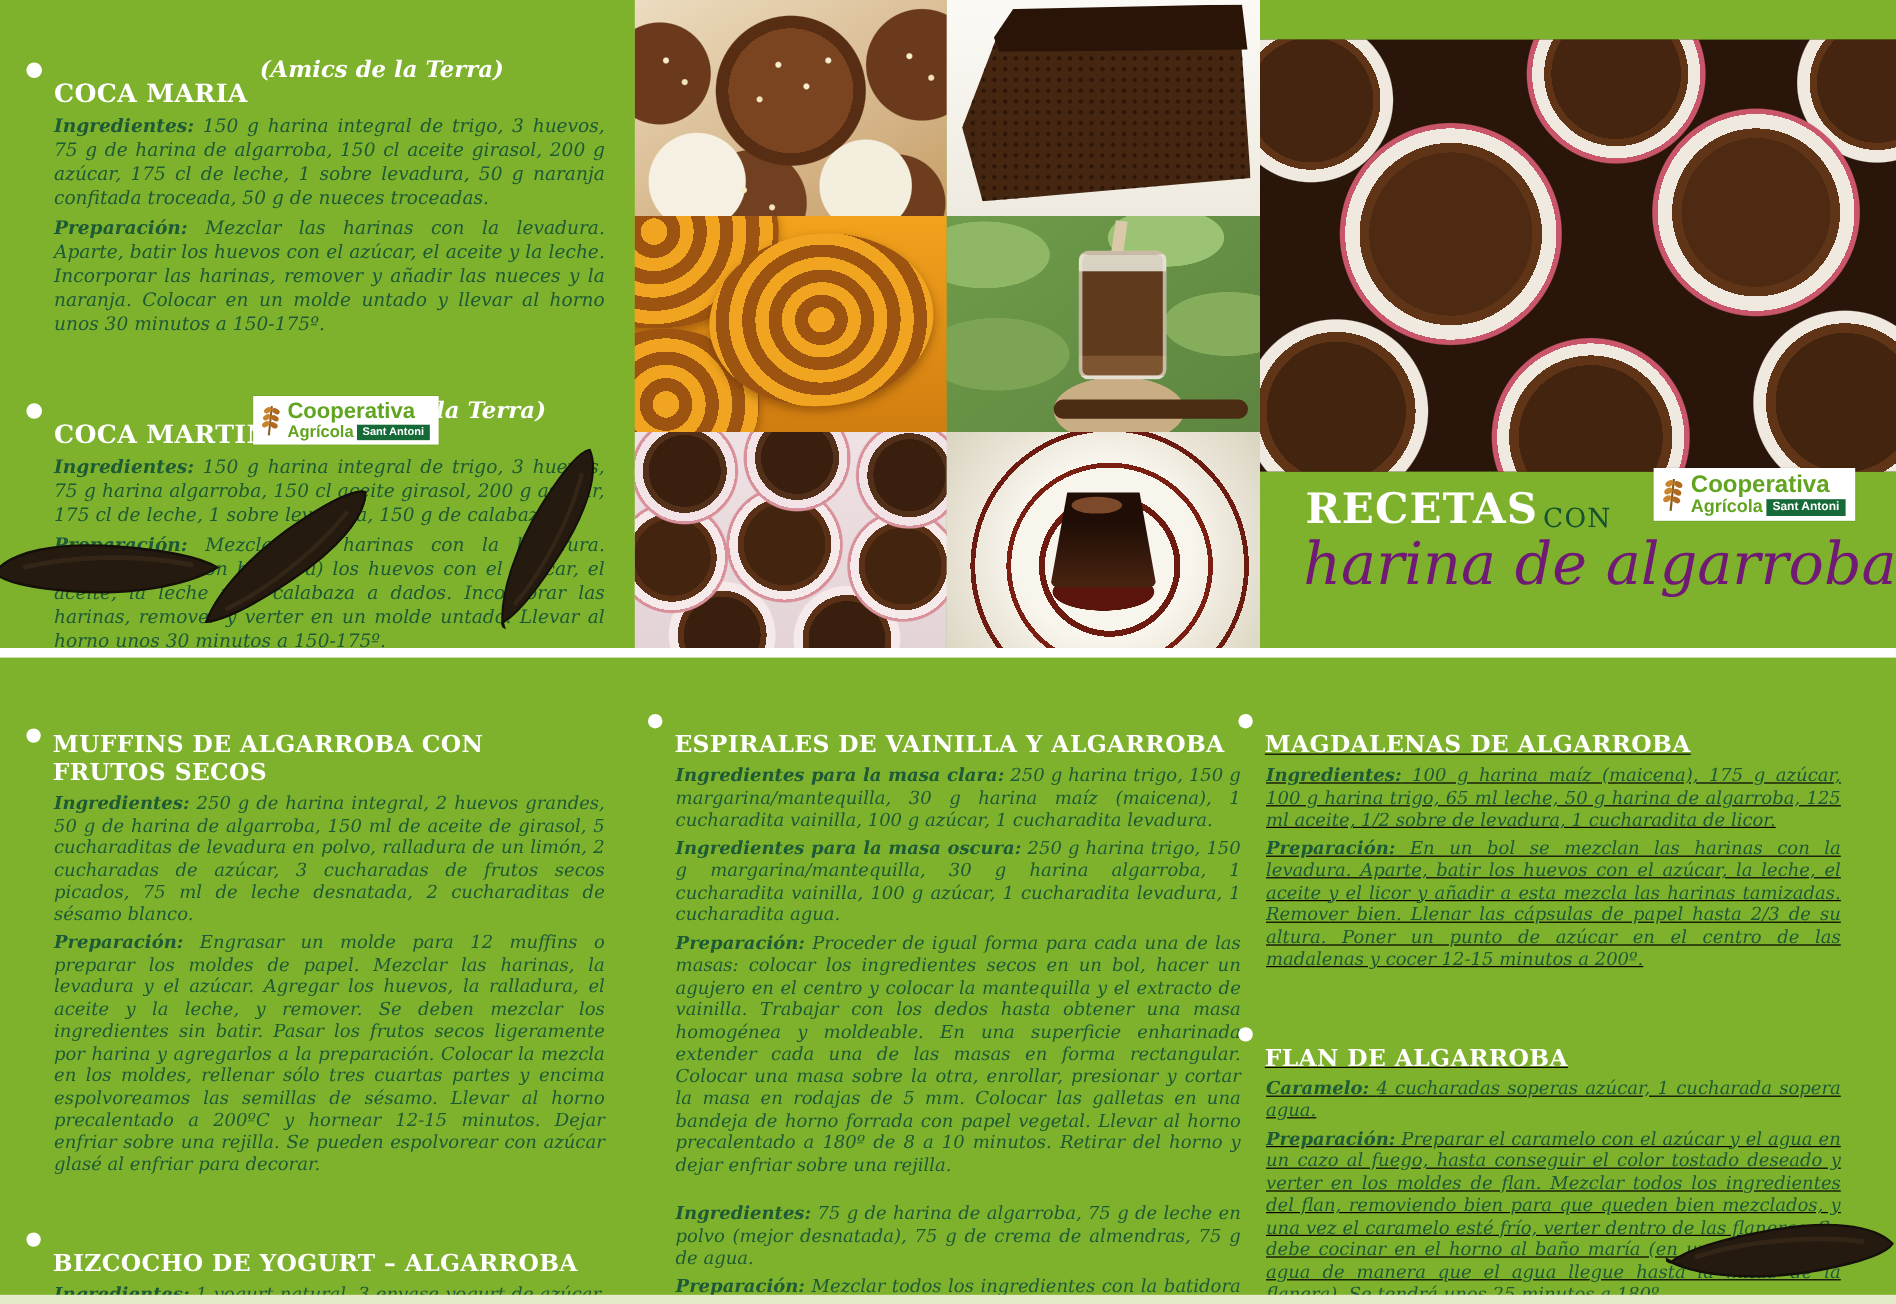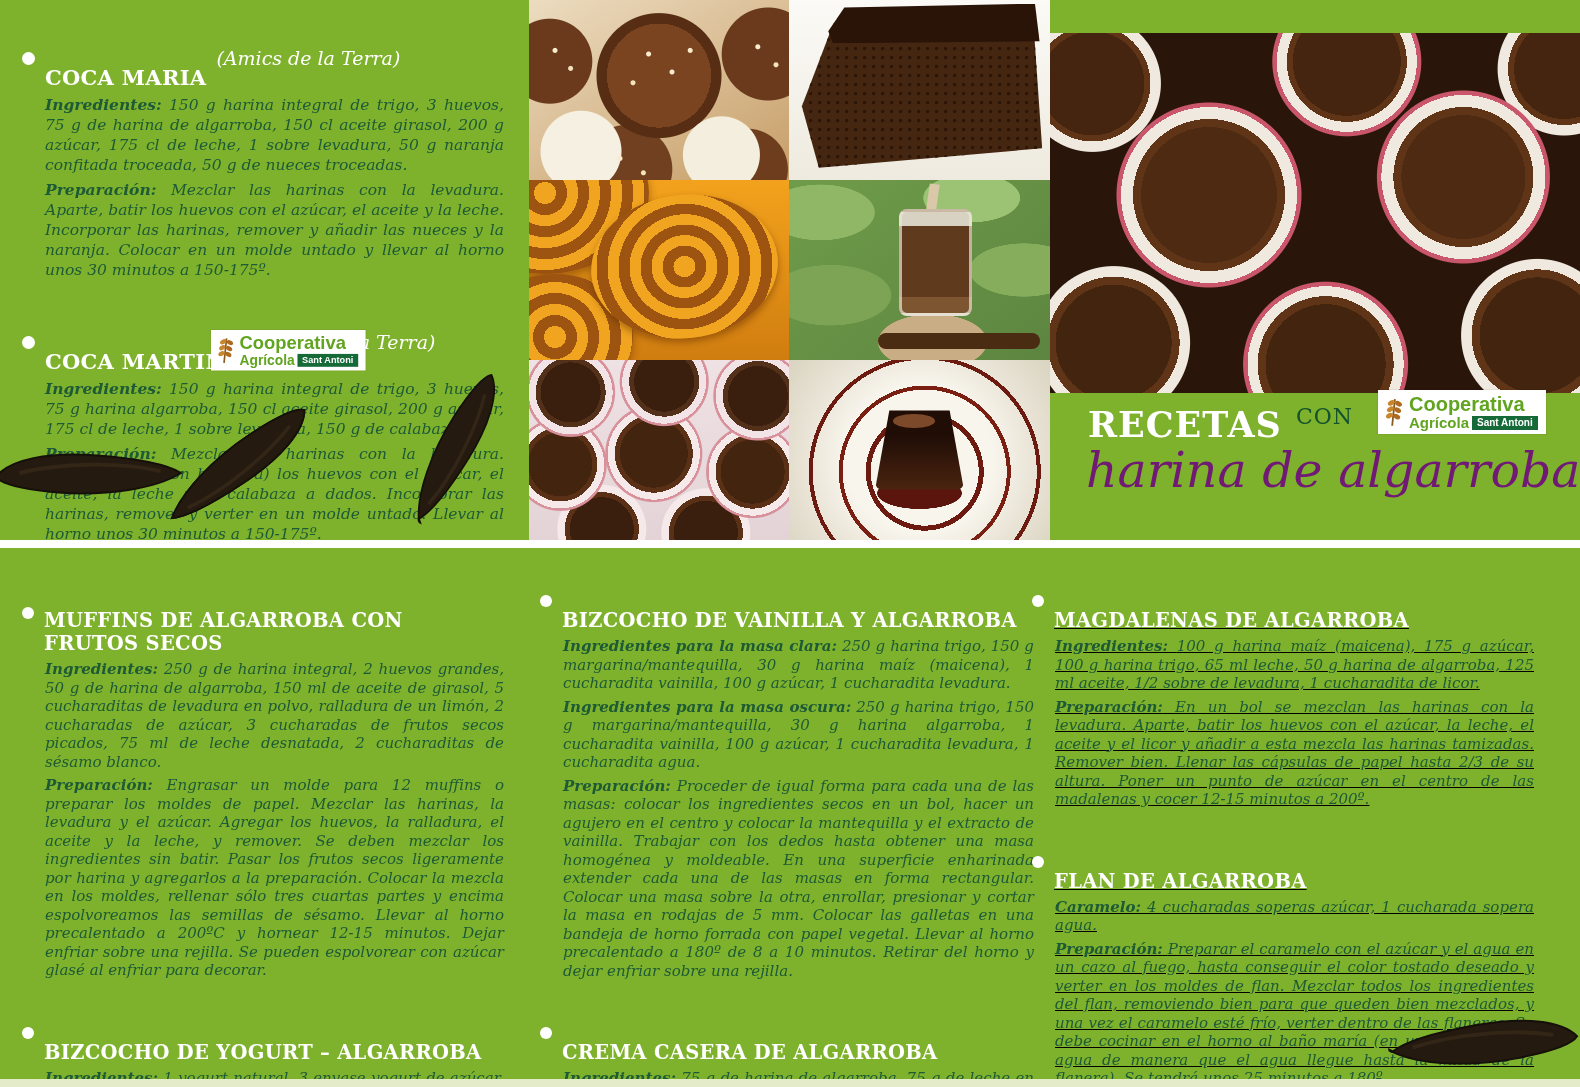--- a/index.html
+++ b/index.html
@@ -2,21 +2,21 @@
 <html><head>
 <meta charset="utf-8">
 <style>
   html,body{margin:0;padding:0;background:#555;}
   .page{position:relative;width:1580px;height:1087px;background:#7fb22c;overflow:hidden;
         font-family:"DejaVu Serif","Liberation Serif",serif;}
   
   .r-title{display:flex;align-items:center;gap:10px;margin:0 0 4px 0;}
   .bullet{width:13px;height:13px;border-radius:50%;background:#fff;flex:0 0 auto;}
   .t{color:#fff;font-weight:bold;font-size:21px;letter-spacing:.3px;margin-top:39px;}
-  .sub{color:#fff;font-style:italic;font-size:19px;font-weight:normal;}
+  .sub{color:#fff;font-style:italic;font-size:19px;font-weight:bold;}
   .sec{margin:5px 0 0 23px;color:#1d5a36;font-style:italic;font-size:15px;line-height:18.5px;
        text-align:justify;}
   .sec b{font-style:italic;}
   .recipe{margin-bottom:22px;}
   
   .top-left{position:absolute;left:22px;top:26px;width:482px;}
   .top-left .sec{font-size:15.5px;line-height:20px;}
   .top-left .recipe{margin-bottom:30px;}
   
   .pod{position:absolute;}
@@ -93,21 +93,21 @@
   .cover-photo{position:absolute;left:0;top:33px;width:530px;height:360px;background:
      radial-gradient(circle at 30% 45%,#4e2a12 0 68px,#5f3417 68px 76px,#efe9df 76px 88px,#c9566a 88px 92px,rgba(0,0,0,0) 93px),
      radial-gradient(circle at 78% 40%,#4e2a12 0 62px,#5f3417 62px 70px,#efe9df 70px 82px,#c9566a 82px 86px,rgba(0,0,0,0) 87px),
      radial-gradient(circle at 8% 14%,#45250f 0 52px,#5f3417 52px 58px,#efe9df 58px 68px,rgba(0,0,0,0) 69px),
      radial-gradient(circle at 56% 8%,#45250f 0 54px,#5f3417 54px 60px,#efe9df 60px 70px,#c9566a 70px 74px,rgba(0,0,0,0) 75px),
      radial-gradient(circle at 97% 10%,#45250f 0 50px,#5f3417 50px 56px,#efe9df 56px 66px,rgba(0,0,0,0) 67px),
      radial-gradient(circle at 12% 86%,#42240f 0 58px,#5f3417 58px 66px,#efe9df 66px 76px,rgba(0,0,0,0) 77px),
      radial-gradient(circle at 52% 92%,#42240f 0 60px,#5f3417 60px 68px,#efe9df 68px 78px,#c9566a 78px 82px,rgba(0,0,0,0) 83px),
      radial-gradient(circle at 92% 84%,#42240f 0 58px,#5f3417 58px 66px,#efe9df 66px 76px,rgba(0,0,0,0) 77px),
      #2a150a;}
-  .kicker-row{position:absolute;left:38px;top:404px;display:flex;align-items:flex-start;gap:14px;}
+  .kicker-row{position:absolute;left:38px;top:404px;display:flex;align-items:flex-end;gap:4px;}
   .kicker{color:#fff;font-weight:bold;font-size:35px;letter-spacing:1px;}
   .kicker-small{color:#14532d;font-size:22px;letter-spacing:1px;}
   .cover-title{position:absolute;left:36px;top:442px;color:#701a75;font-style:italic;
      font-size:49px;letter-spacing:0;white-space:nowrap;}
   
   .logo-box{position:absolute;background:#fff;display:flex;align-items:center;gap:4px;
      padding:4px 8px 4px 5px;box-shadow:0 0 0 1px rgba(0,0,0,.05);}
   .logo-text{display:flex;flex-direction:column;line-height:1;}
   .logo-l1{color:#61a41f;font-family:"Liberation Sans",sans-serif;font-weight:bold;font-size:20px;}
   .logo-row2{display:flex;align-items:center;gap:3px;margin-top:1px;}
@@ -257,31 +257,27 @@
         </div>
         <p class="sec"><b>Ingredientes:</b> <span>1 yogurt natural, 3 envase yogurt de azúcar, 1 envase yogurt de aceite suave, 3 huevos, 2 envase yogurt de harina trigo, 1 sobre de levadura, 1 envase yogurt de harina algarroba.</span></p>
         <p class="sec"><b>Preparación:</b> <span>Batir los huevos con el yogurt, el aceite y el azúcar. Añadir las harinas y la levadura y mezclar. Verter en un molde untado de mantequilla y cocer a 160º unos 40 minutos.</span></p>
       </div>
     </div>
 
     <div class="bcol bcol2">
       <div class="recipe">
         <div class="r-title">
           <span class="bullet"></span>
-          <span class="t">BIZCOCHO DE VAINILLA Y ALGARROBA</span>
+          <span class="t">ESPIRALES DE VAINILLA Y ALGARROBA</span>
         </div>
         <p class="sec"><b>Ingredientes para la masa clara:</b> <span>250 g harina trigo, 150 g margarina/mantequilla, 30 g harina maíz (maicena), 1 cucharadita vainilla, 100 g azúcar, 1 cucharadita levadura.</span></p>
         <p class="sec"><b>Ingredientes para la masa oscura:</b> <span>250 g harina trigo, 150 g margarina/mantequilla, 30 g harina algarroba, 1 cucharadita vainilla, 100 g azúcar, 1 cucharadita levadura, 1 cucharadita agua.</span></p>
         <p class="sec"><b>Preparación:</b> <span>Proceder de igual forma para cada una de las masas: colocar los ingredientes secos en un bol, hacer un agujero en el centro y colocar la mantequilla y el extracto de vainilla. Trabajar con los dedos hasta obtener una masa homogénea y moldeable. En una superficie enharinada extender cada una de las masas en forma rectangular. Colocar una masa sobre la otra, enrollar, presionar y cortar la masa en rodajas de 5 mm. Colocar las galletas en una bandeja de horno forrada con papel vegetal. Llevar al horno precalentado a 180º de 8 a 10 minutos. Retirar del horno y dejar enfriar sobre una rejilla.</span></p>
       </div>
       <div class="recipe">
-        <div class="r-title">
-          <span class="bullet"></span>
-          <span class="t">CREMA CASERA DE ALGARROBA</span>
-        </div>
         <p class="sec"><b>Ingredientes:</b> <span>75 g de harina de algarroba, 75 g de leche en polvo (mejor desnatada), 75 g de crema de almendras, 75 g de agua.</span></p>
         <p class="sec"><b>Preparación:</b> <span>Mezclar todos los ingredientes con la batidora y conservar en un tarro. Perfecta para mojar colines, untar sobre tostadas, rellenar pasteles, …</span></p>
       </div>
     </div>
 
     <div class="bcol bcol3">
       <div class="recipe">
         <div class="r-title">
           <span class="bullet"></span>
           <span class="t">MAGDALENAS DE ALGARROBA</span>

